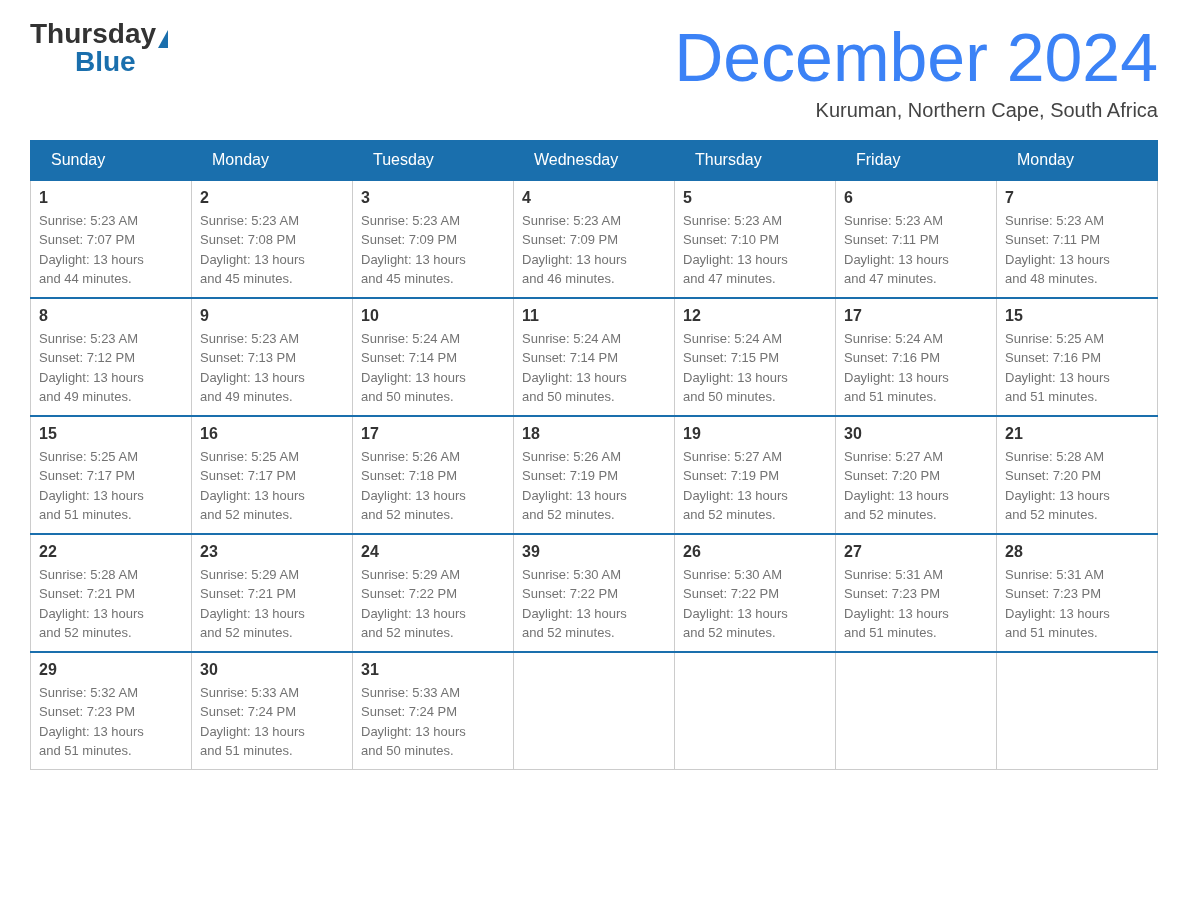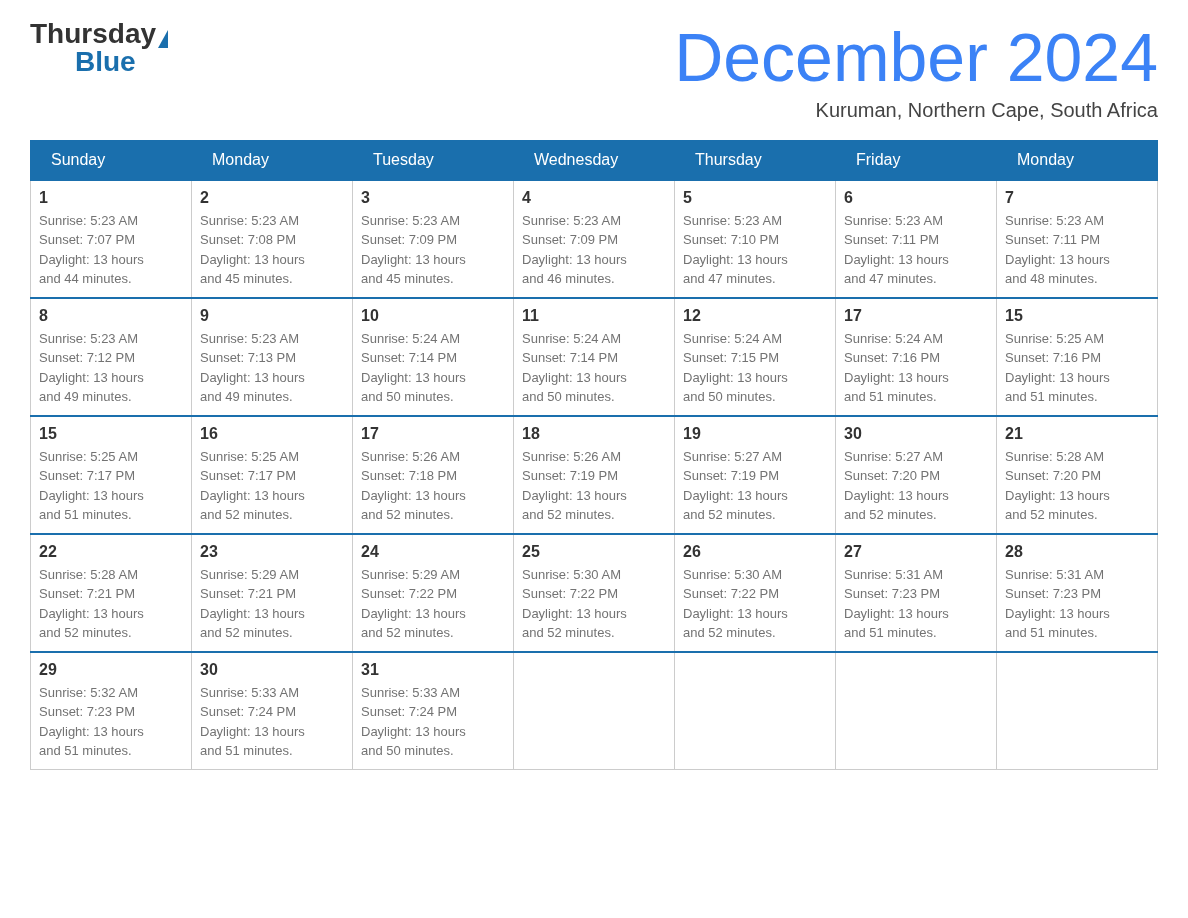--- a/index.html
+++ b/index.html
@@ -224,21 +224,21 @@
         </td>
         <td>
           <span class="day-number">23</span>
           <div class="day-info">Sunrise: 5:29 AM<br>Sunset: 7:21 PM<br>Daylight: 13 hours<br>and 52 minutes.</div>
         </td>
         <td>
           <span class="day-number">24</span>
           <div class="day-info">Sunrise: 5:29 AM<br>Sunset: 7:22 PM<br>Daylight: 13 hours<br>and 52 minutes.</div>
         </td>
         <td>
-          <span class="day-number">25</span>
+          <span class="day-number">39</span>
           <div class="day-info">Sunrise: 5:30 AM<br>Sunset: 7:22 PM<br>Daylight: 13 hours<br>and 52 minutes.</div>
         </td>
         <td>
           <span class="day-number">26</span>
           <div class="day-info">Sunrise: 5:30 AM<br>Sunset: 7:22 PM<br>Daylight: 13 hours<br>and 52 minutes.</div>
         </td>
         <td>
           <span class="day-number">27</span>
           <div class="day-info">Sunrise: 5:31 AM<br>Sunset: 7:23 PM<br>Daylight: 13 hours<br>and 51 minutes.</div>
         </td>

